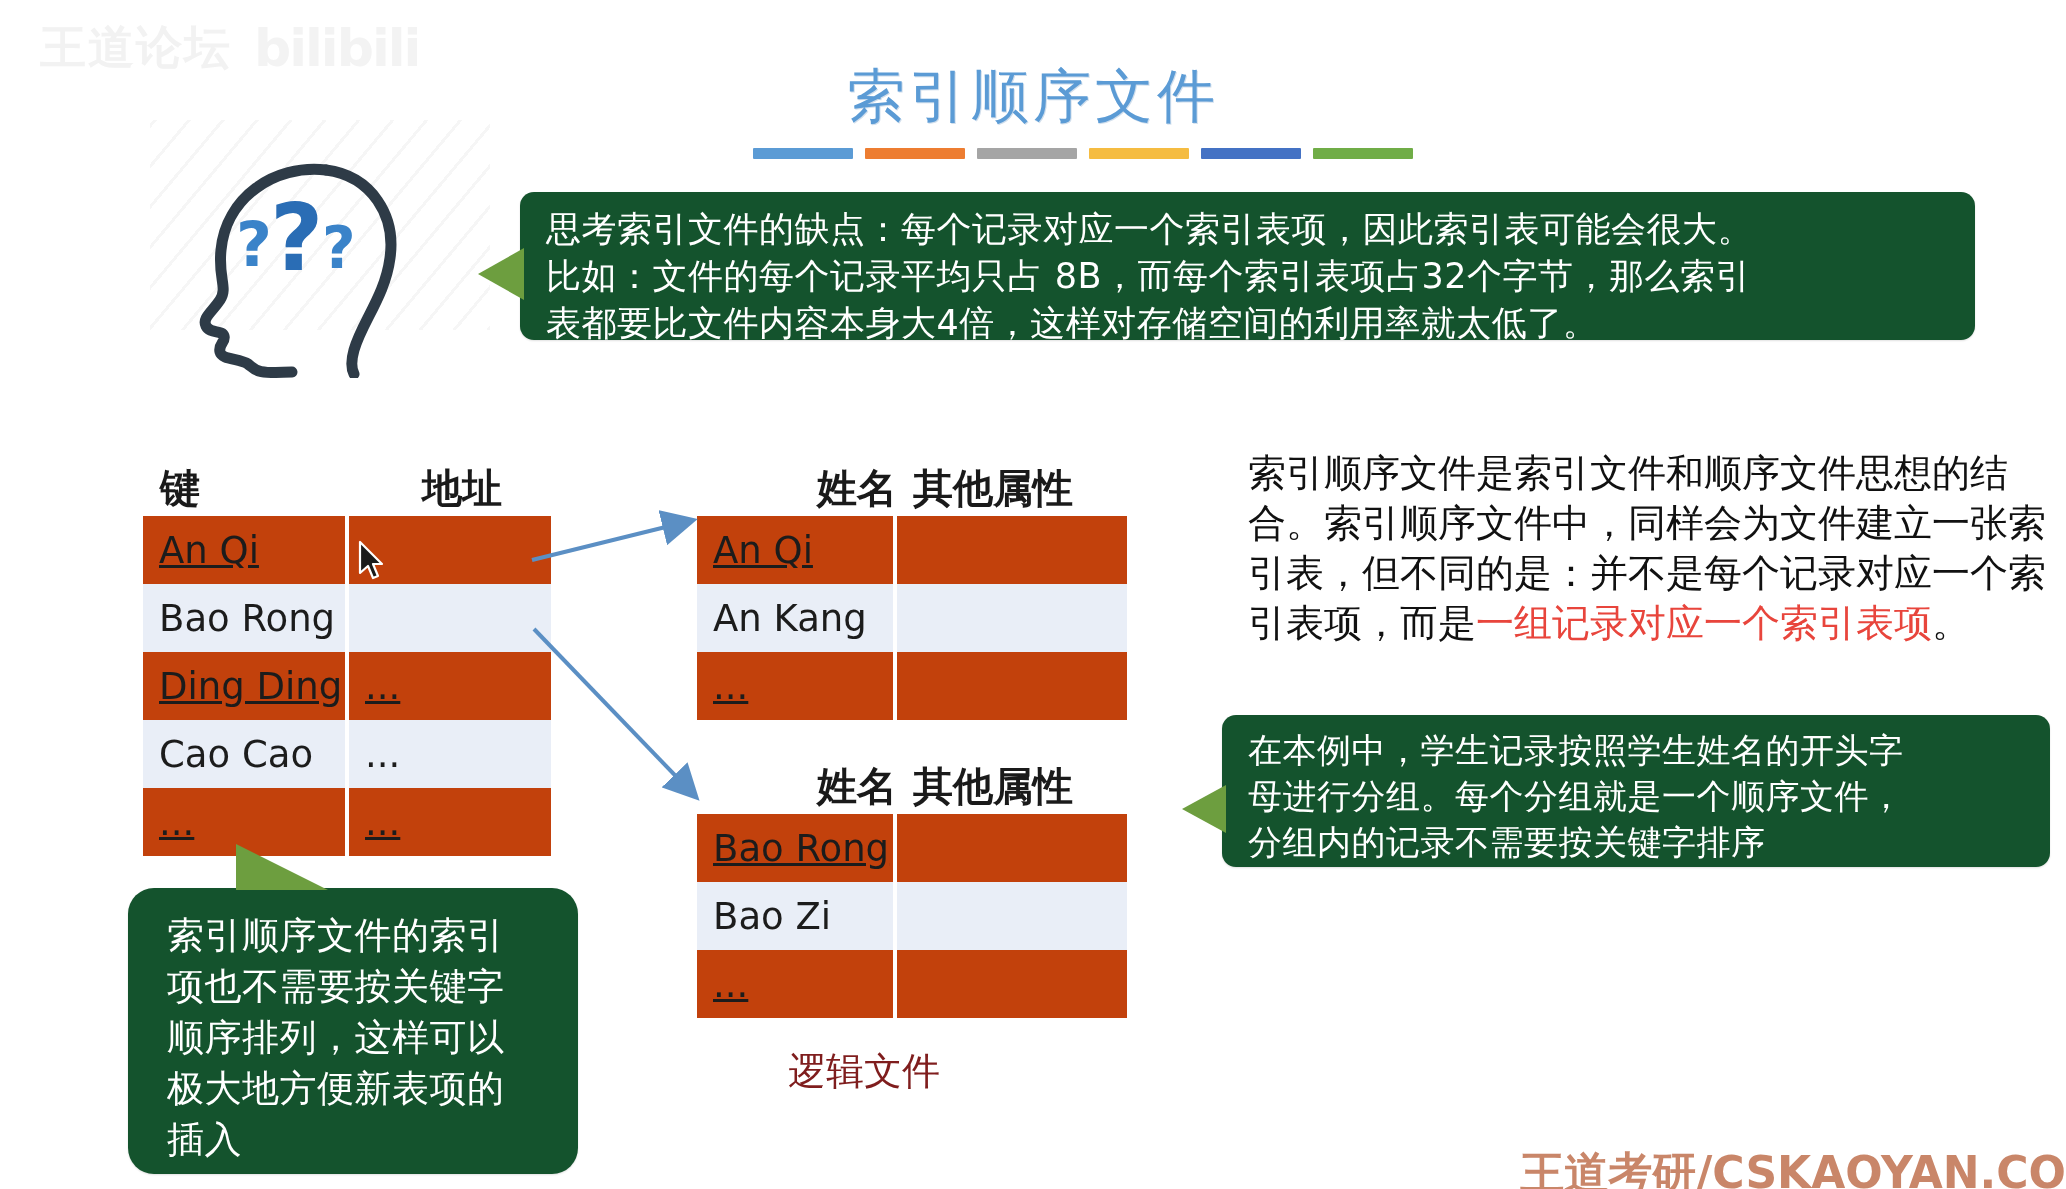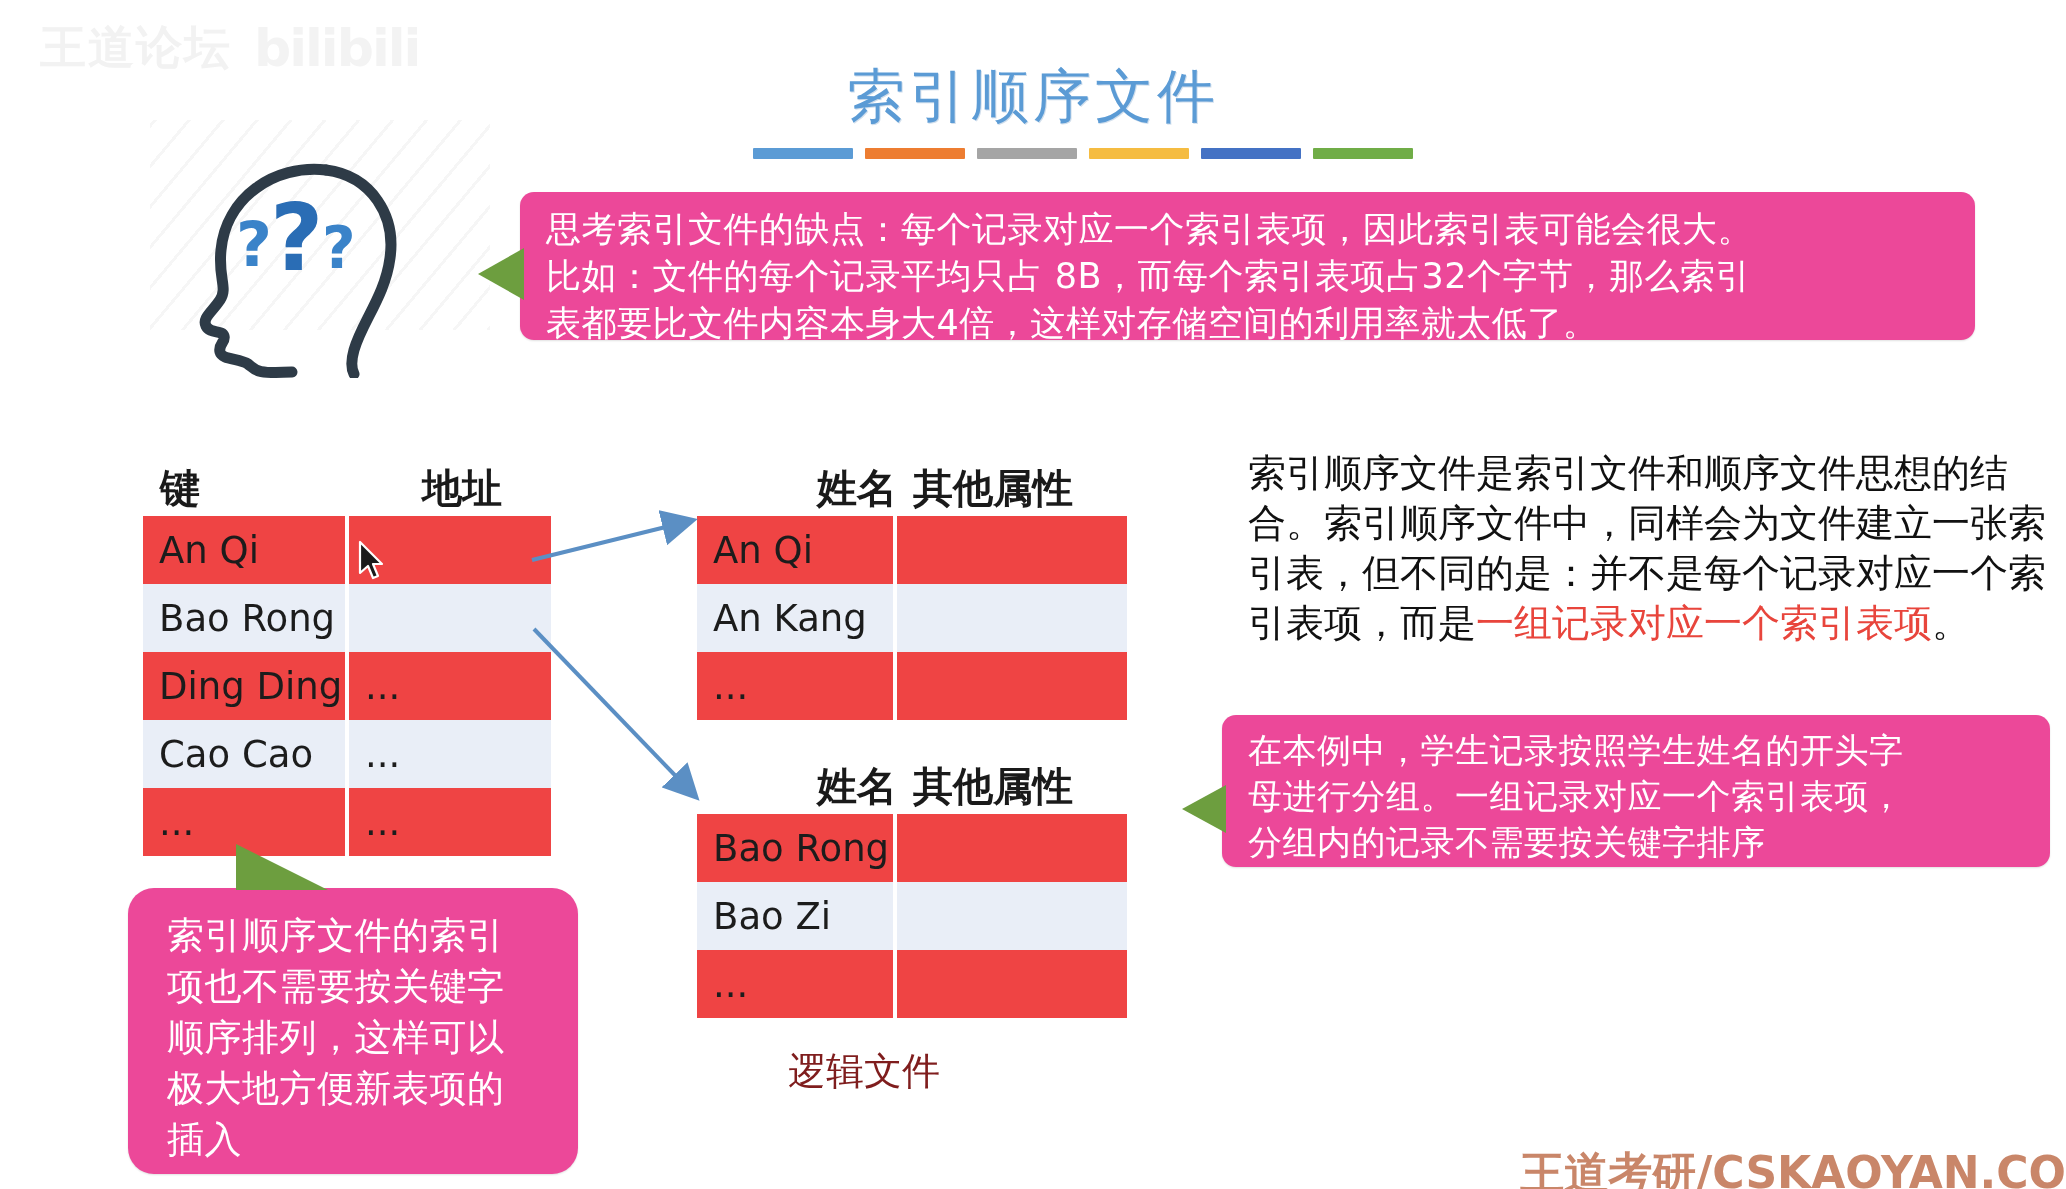--- a/index.html
+++ b/index.html
@@ -49,21 +49,21 @@
     position:absolute;left:753px;top:148px;width:660px;height:12px;
     display:flex;gap:12px;
   }
   .title-bars span{flex:1;height:11px;border-radius:1px;display:block;}
 
   
   .head-icon{position:absolute;left:196px;top:158px;width:210px;height:220px;}
 
   
   .callout{
-    position:absolute;background:#ec4899;border-radius:14px;
+    position:absolute;background:#14532d;border-radius:14px;
     color:#ffffff;box-shadow:0 1px 2px rgba(0,0,0,.12);
   }
   .callout p{margin:0;}
   .callout .ctext{
     font-family:"DejaVu Sans","Liberation Sans",sans-serif;
     letter-spacing:.5px;
   }
   .tail{position:absolute;width:0;height:0;}
 
   #callout-top{
@@ -109,21 +109,21 @@
     font-size:40px;color:#1a1a1a;font-weight:bold;
     font-family:"DejaVu Sans","Liberation Sans",sans-serif;
   }
   .tbl .row{display:flex;height:68px;}
   .tbl .cell{
     display:flex;align-items:center;
     font-size:37px;color:#1c1c1c;
     padding-left:16px;box-sizing:border-box;
     font-family:"DejaVu Sans","Liberation Sans",sans-serif;
   }
-  .row.odd .cell{background:#ef4444;}
+  .row.odd .cell{background:#c2410c;text-decoration:underline;}
   .row.even .cell{background:#e9eef7;}
   .cell.sep{margin-left:4px;}
 
   
   #index-table{left:143px;top:460px;}
   #index-table .thead div:nth-child(1){width:206px;padding-left:17px;box-sizing:border-box;}
   #index-table .thead div:nth-child(2){width:206px;padding-left:20px;box-sizing:border-box;text-align:center;}
   #index-table .cell.c1{width:202px;}
   #index-table .cell.c2{width:202px;}
 
@@ -258,21 +258,21 @@
     </div>
   </div>
 
   <div class="caption">逻辑文件</div>
 
   <div id="right-para"><span>索引顺序文件是索引文件和顺序文件思想的结合。索引顺序文件中，同样会为文件建立一张索引表，但不同的是：并不是每个记录对应一个索引表项，而是</span><span class="hl">一组记录对应一个索引表项</span><span>。</span></div>
 
   <div class="callout" id="callout-right">
     <div class="tail" id="tail-right"></div>
     <p class="ctext">在本例中，学生记录按照学生姓名的开头字</p>
-    <p class="ctext">母进行分组。一组记录对应一个索引表项，</p>
+    <p class="ctext">母进行分组。每个分组就是一个顺序文件，</p>
     <p class="ctext">分组内的记录不需要按关键字排序</p>
   </div>
 
   <div class="callout" id="callout-bottomleft">
     <div class="tail" id="tail-bl"></div>
     <p class="ctext">索引顺序文件的索引</p>
     <p class="ctext">项也不需要按关键字</p>
     <p class="ctext">顺序排列，这样可以</p>
     <p class="ctext">极大地方便新表项的</p>
     <p class="ctext">插入</p>

